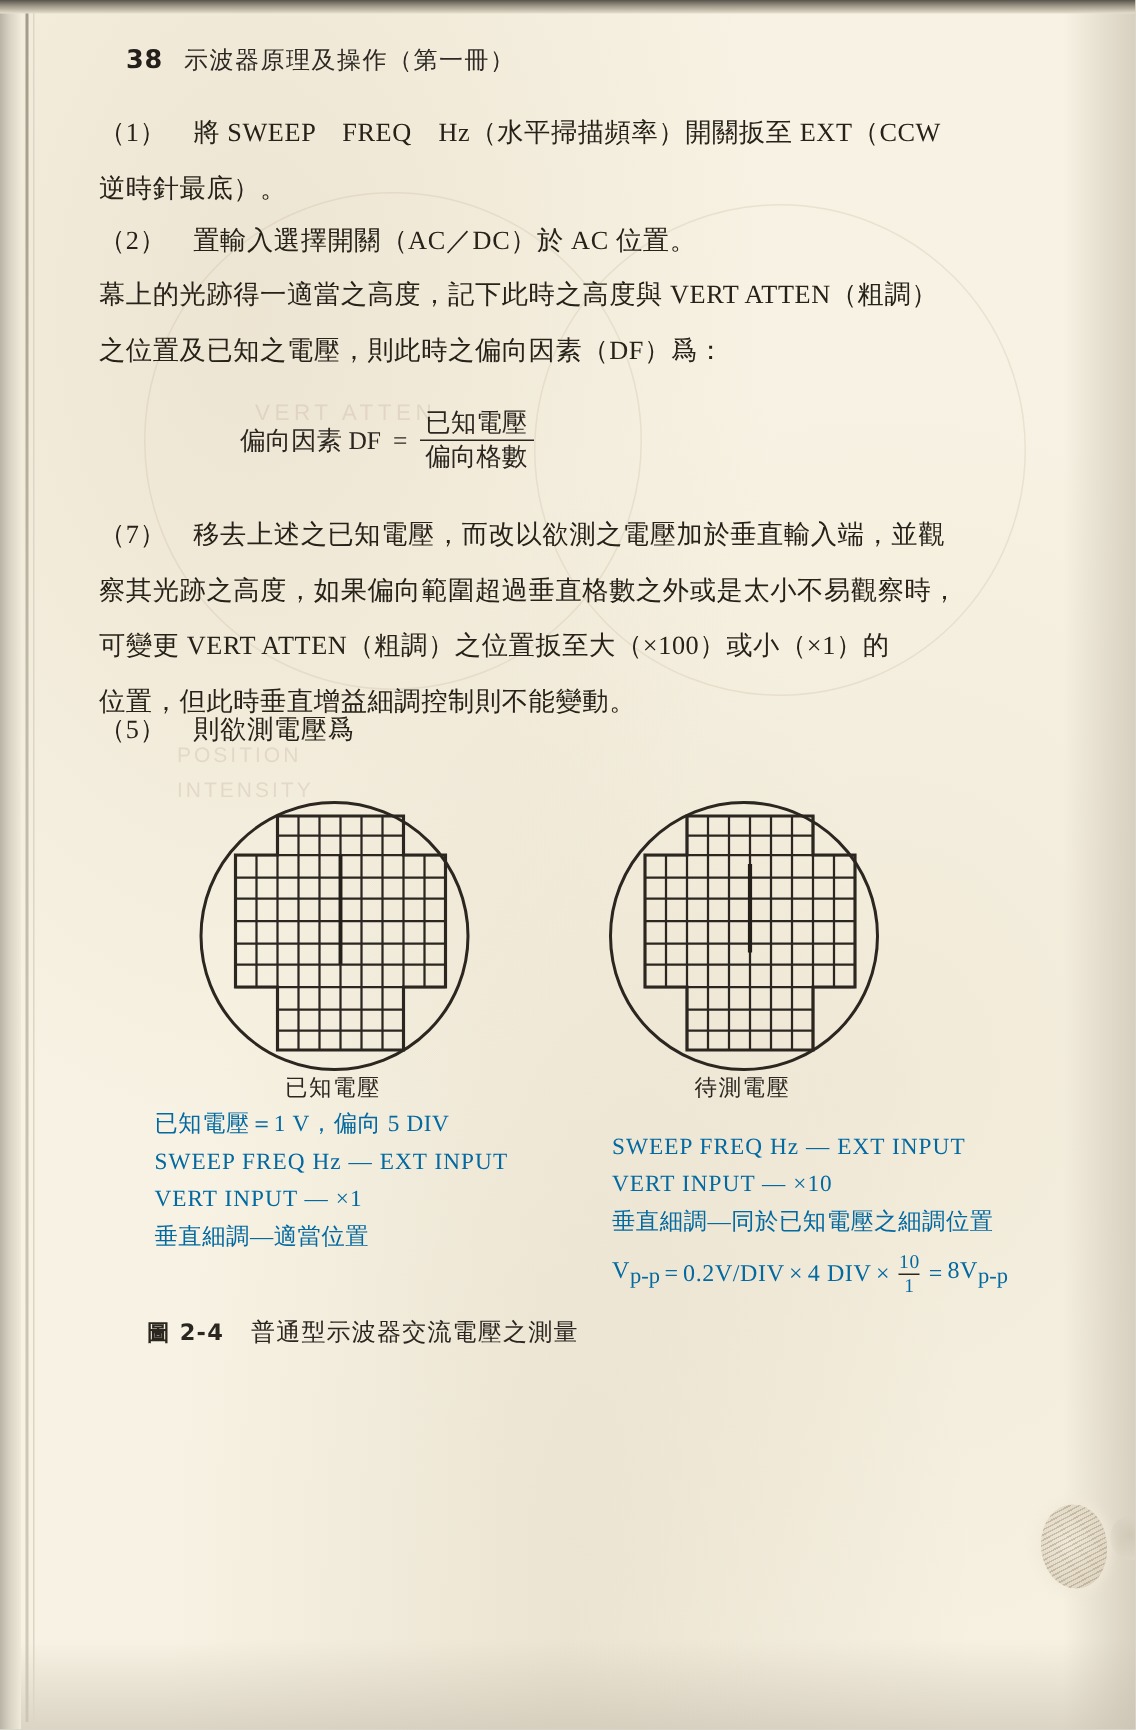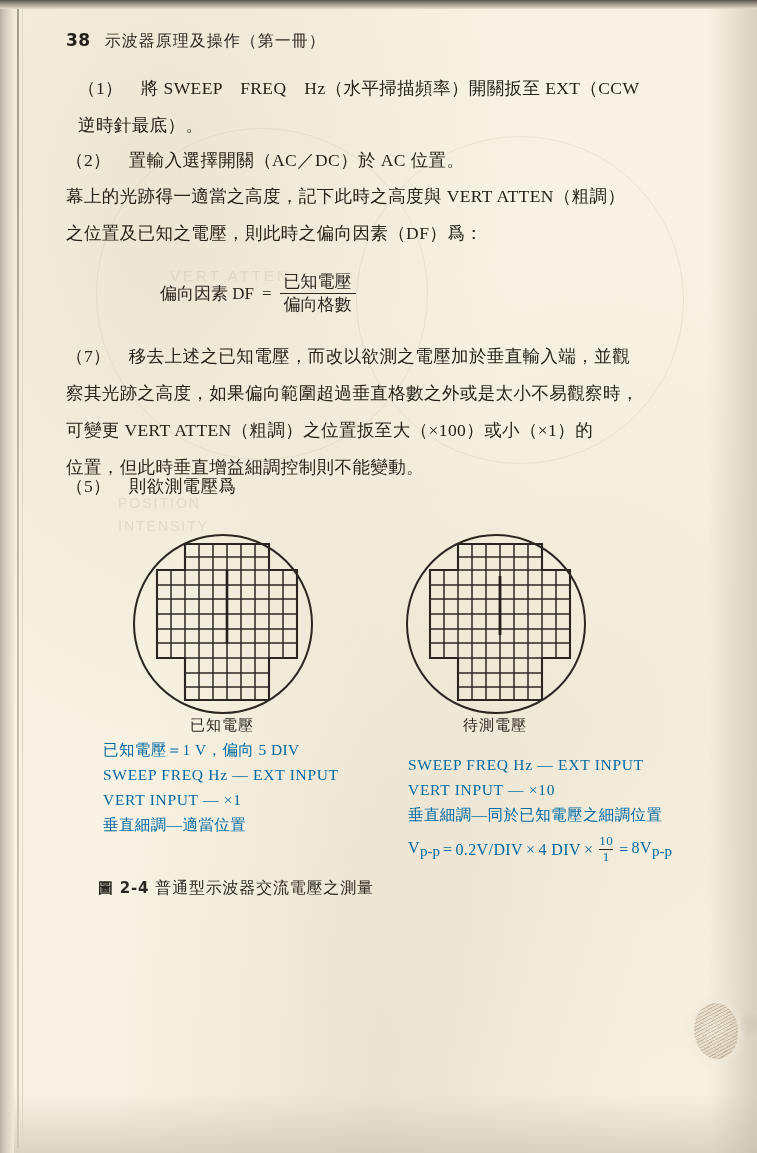--- a/index.html
+++ b/index.html
@@ -84,21 +84,21 @@
   
   .content { position: absolute; left: 0; top: 0; width: 757px; height: 1153px; }
 
   .header {
     position: absolute; left: 66px; top: 30px;
     display: flex; align-items: baseline; gap: 14px;
     letter-spacing: .5px;
   }
   .header .pageno {
     font-family: "DejaVu Sans", sans-serif;
-    font-weight: bold; font-size: 17px; color: #23201b;
+    font-weight: bold; font-size: 17px; color: #23201b; margin-left: 18px;
   }
   .header .title {
     font-size: 16px; color: #2d2823; letter-spacing: 1px;
   }
 
   .para {
     position: absolute;
     font-size: 17.5px;
     line-height: 37px;
     letter-spacing: .4px;
@@ -147,21 +147,21 @@
   .sub { font-size: 15px; vertical-align: -3px; letter-spacing: 0; }
   .frac-sm {
     display: inline-flex; flex-direction: column; align-items: center;
     font-size: 13px; line-height: 1.12; margin: 0 3px;
   }
   .frac-sm .den { border-top: 1.3px solid #2b2620; padding-top: 0px; width: 100%; text-align: center;}
   .frac-sm .num { padding-bottom: 0px; }
 
   .fig-caption {
     position: absolute; left: 98px; top: 878px;
-    display: flex; align-items: baseline; gap: 6px;
+    display: flex; align-items: baseline; gap: 18px;
     font-size: 16px; letter-spacing: .8px;
   }
   .fig-caption .figno {
     font-family: "DejaVu Sans", sans-serif; font-weight: bold; font-size: 15px;
   }
   .fig-caption .figtxt { color: #2b2620; }
 </style>
 </head>
 <body>
 
@@ -178,21 +178,21 @@
   <div class="bleed-text" style="left:402px; top:947px; font-size:15px; letter-spacing:4px; color:rgba(172,142,120,.17);">　　　　　　　　　</div>
   <div class="bleed-text" style="left:398px; top:978px; font-size:15px; letter-spacing:4px; color:rgba(172,142,120,.16);">　　　　　　　　　　</div>
 
   <div class="content">
 
     <div class="header">
       <span class="pageno">38</span>
       <span class="title">示波器原理及操作（第一冊）</span>
     </div>
 
-    <div class="para" style="left:66px; top:70px;margin-left:12px;">
+    <div class="para" style="left:66px; top:70px;">
       <div>（1）　將 SWEEP　FREQ　Hz（水平掃描頻率）開關扳至 EXT（CCW</div>
       <div>逆時針最底）。</div>
     </div>
 
     <div class="para" style="left:66px; top:142px;">
       <div>（2）　置輸入選擇開關（AC／DC）於 AC 位置。</div>
     </div>
 
     <div class="para" style="left:66px; top:178px;">
       <div>幕上的光跡得一適當之高度，記下此時之高度與 VERT ATTEN（粗調）</div>

